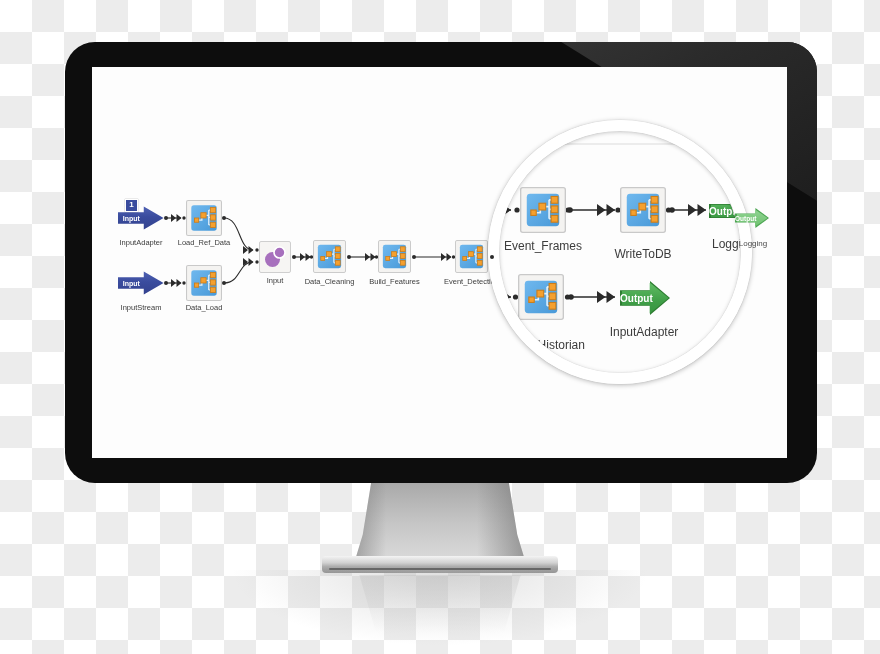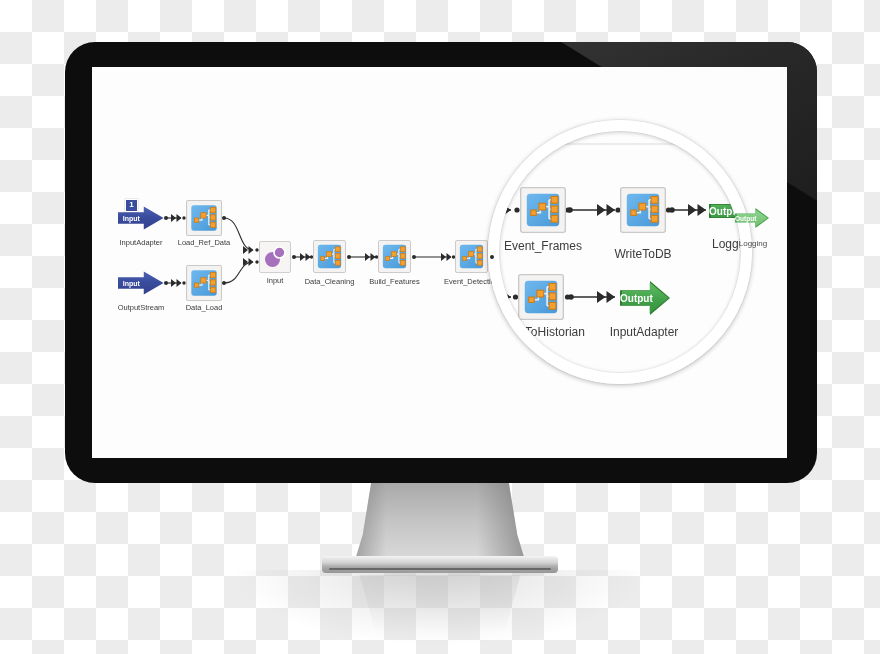--- a/index.html
+++ b/index.html
@@ -204,21 +204,21 @@
           <div class="fill"></div>
           <div class="atext" style="font-size:7px;">Input</div>
         </div>
         <div class="badge">1</div>
         <div class="lbl" style="left:49px;top:171px;">InputAdapter</div>
 
         <div class="barrow abs" style="left:26px;top:204px;width:46px;height:24px;">
           <div class="fill"></div>
           <div class="atext" style="font-size:7px;">Input</div>
         </div>
-        <div class="lbl" style="left:49px;top:236px;">OutputStream</div>
+        <div class="lbl" style="left:49px;top:236px;">InputStream</div>
 
         <div class="node" style="left:94px;top:133px;">
           <svg>
               <use href="#flow-node-icon"></use>
             </svg>
         </div>
         <div class="lbl" style="left:112px;top:171px;">Load_Ref_Data</div>
 
         <div class="node" style="left:94px;top:198px;">
           <svg>
@@ -296,21 +296,21 @@
               <div class="fill"></div>
               <div class="atext" style="font-size:10px;">Output</div>
             </div>
             <div class="lbl lbl-big" style="left:620px;top:170px;transform:none;">Logging</div>
 
             <div class="node node-lg" style="left:426px;top:207px;">
               <svg>
                   <use href="#flow-node-icon"></use>
                 </svg>
             </div>
-            <div class="lbl lbl-big" style="left:449px;top:258px;">WriteToHistorian</div>
+            <div class="lbl lbl-big" style="left:449px;top:271px;">WriteToHistorian</div>
 
             <div class="garrow abs" style="left:528px;top:214px;width:50px;height:34px;">
               <div class="rim"></div>
               <div class="fill"></div>
               <div class="atext" style="font-size:10px;">Output</div>
             </div>
             <div class="lbl lbl-big" style="left:552px;top:258px;">InputAdapter</div>
           </div>
         </div>
 

